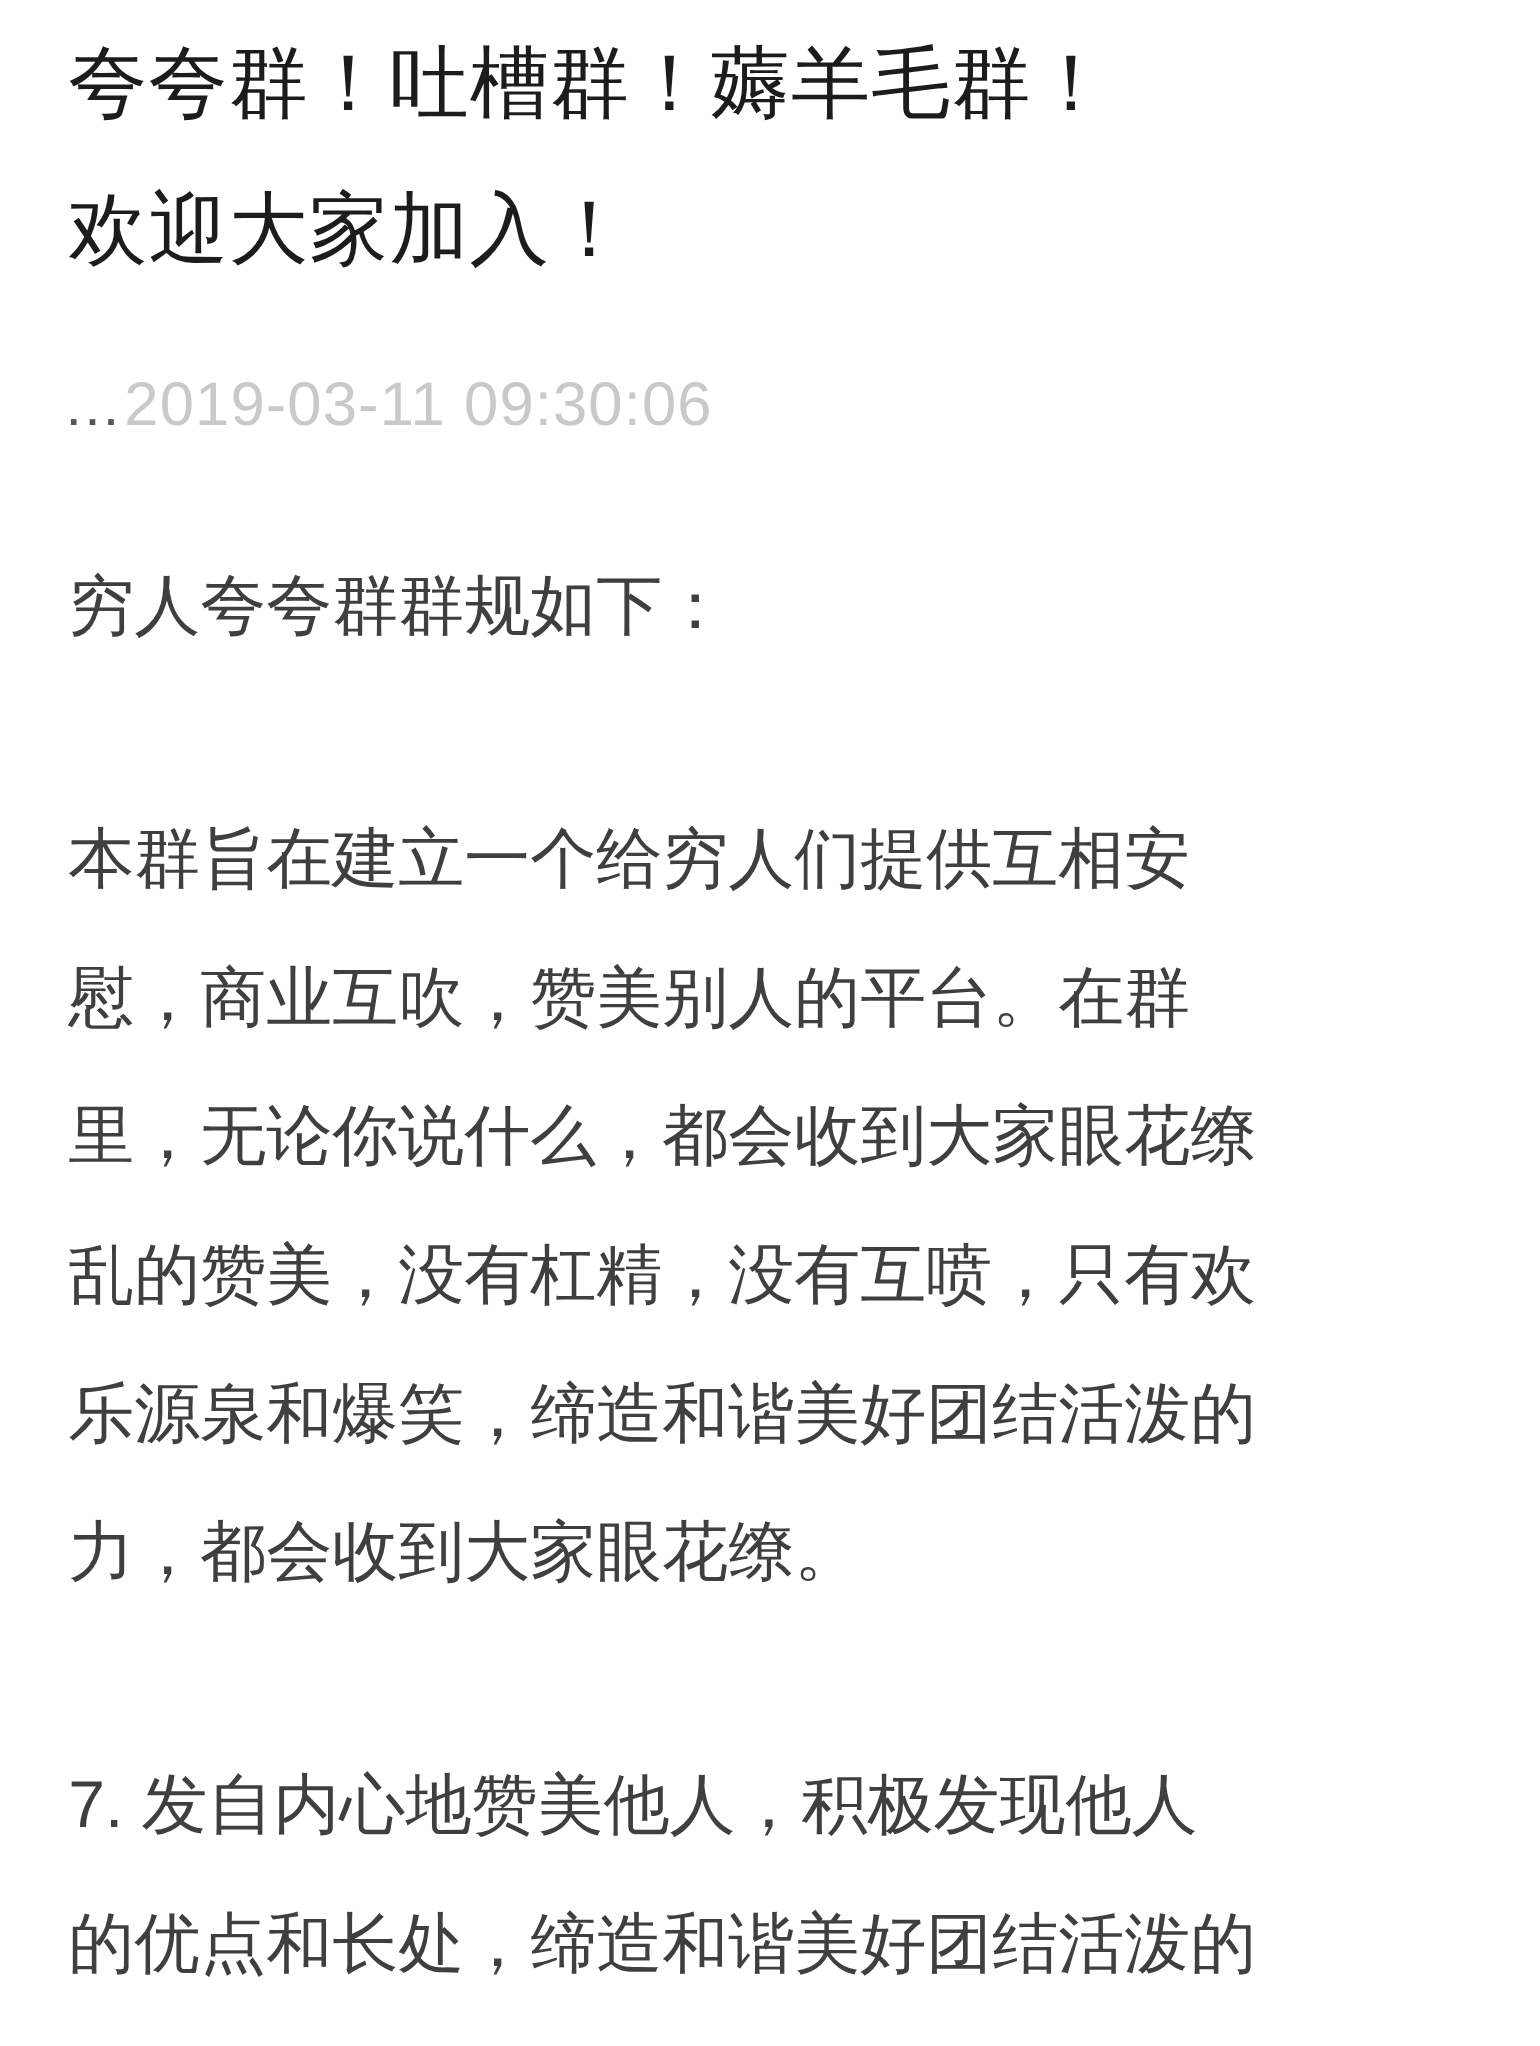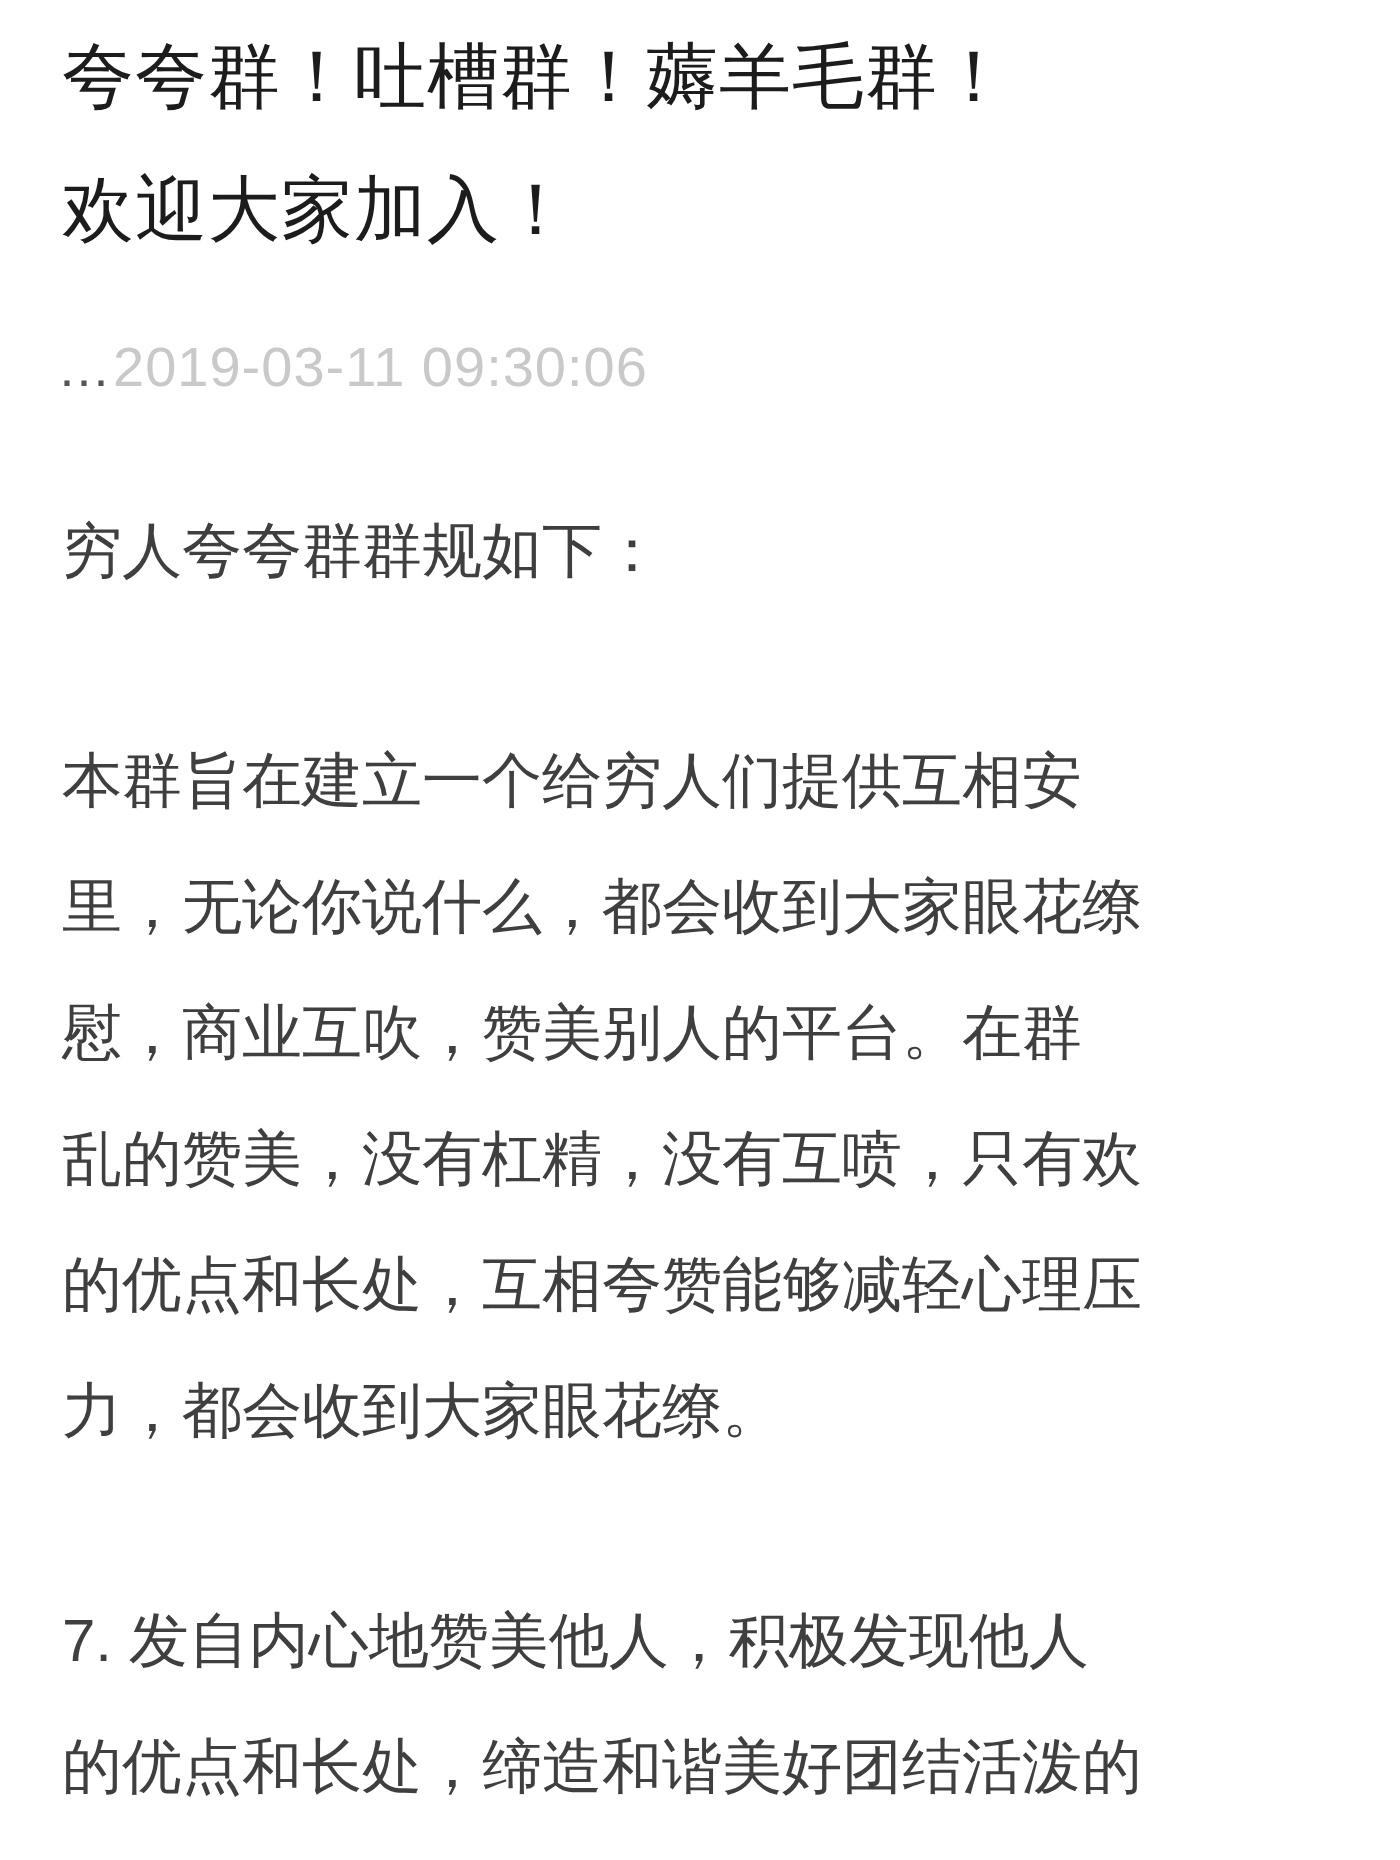--- a/index.html
+++ b/index.html
@@ -78,24 +78,24 @@
   </div>
 
   <div class="post-body">
 
     <div class="para">
       <div class="line">穷人夸夸群群规如下：</div>
     </div>
 
     <div class="para">
       <div class="line">本群旨在建立一个给穷人们提供互相安</div>
+      <div class="line">慰，商业互吹，赞美别人的平台。在群</div>
       <div class="line">里，无论你说什么，都会收到大家眼花缭</div>
-      <div class="line">慰，商业互吹，赞美别人的平台。在群</div>
       <div class="line">乱的赞美，没有杠精，没有互喷，只有欢</div>
-      <div class="line">的优点和长处，互相夸赞能够减轻心理压</div>
+      <div class="line">乐源泉和爆笑，缔造和谐美好团结活泼的</div>
       <div class="line">力，都会收到大家眼花缭。</div>
     </div>
 
     <div class="para">
       <div class="line">7. 发自内心地赞美他人，积极发现他人</div>
       <div class="line">的优点和长处，缔造和谐美好团结活泼的</div>
     </div>
 
   </div>
 

